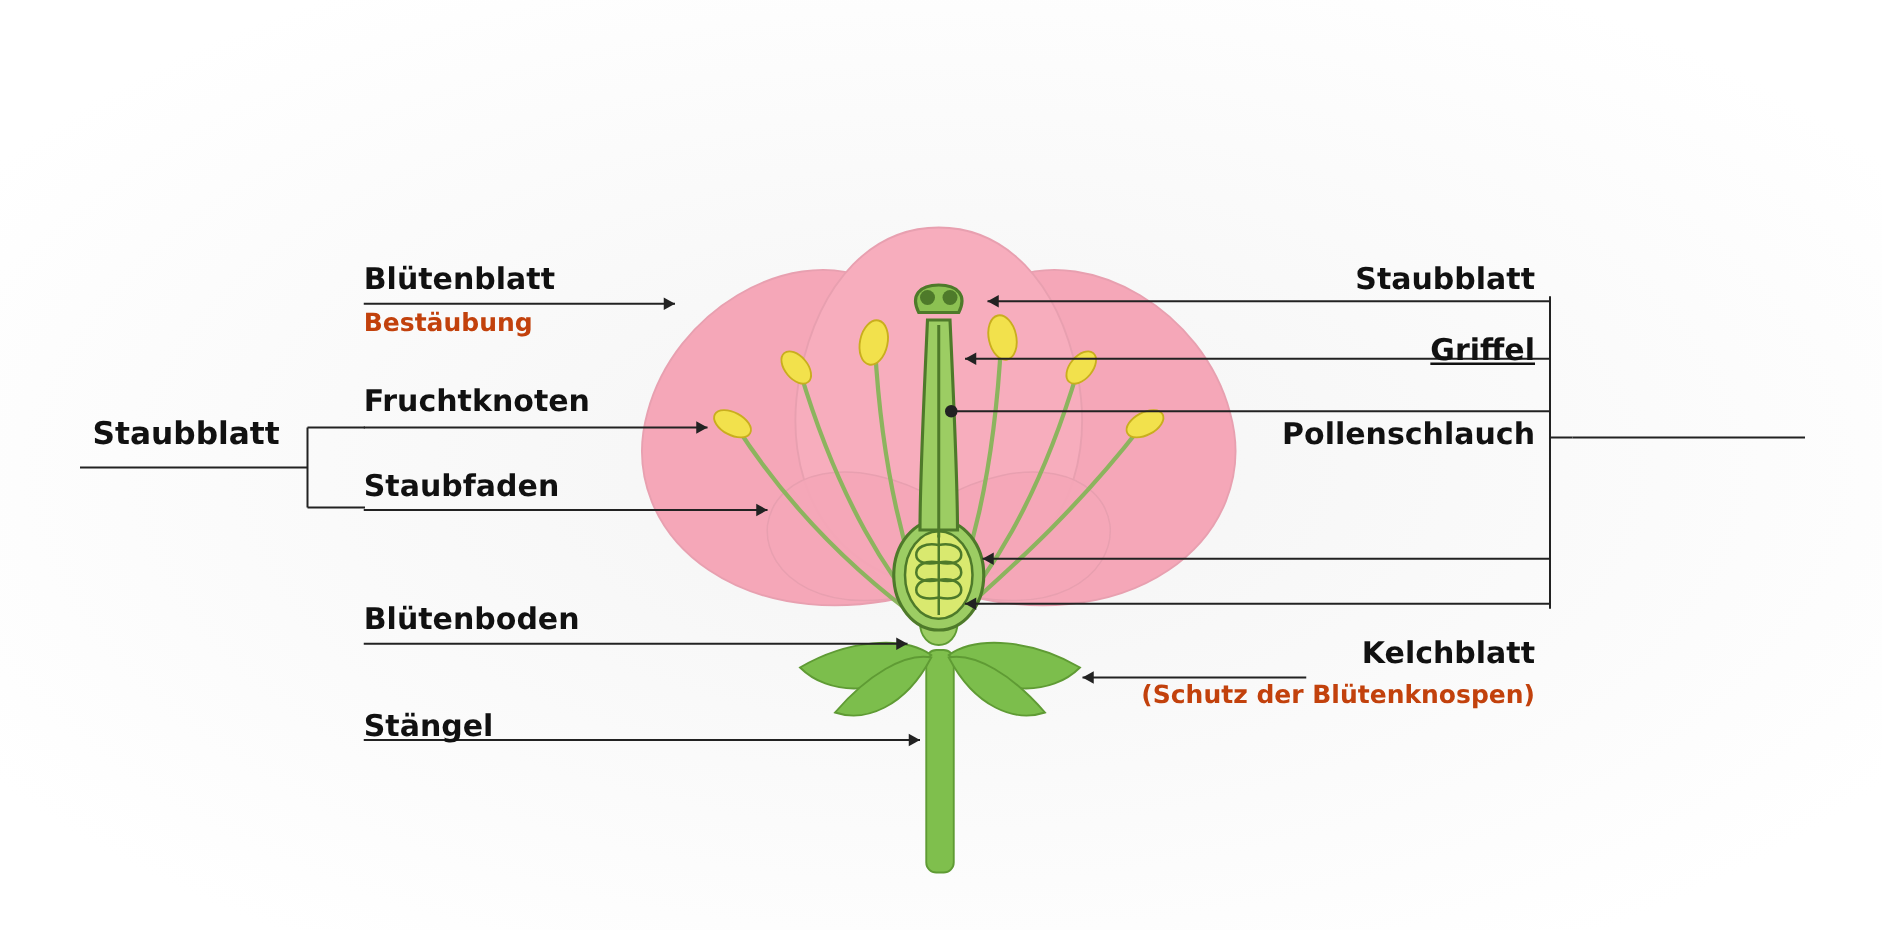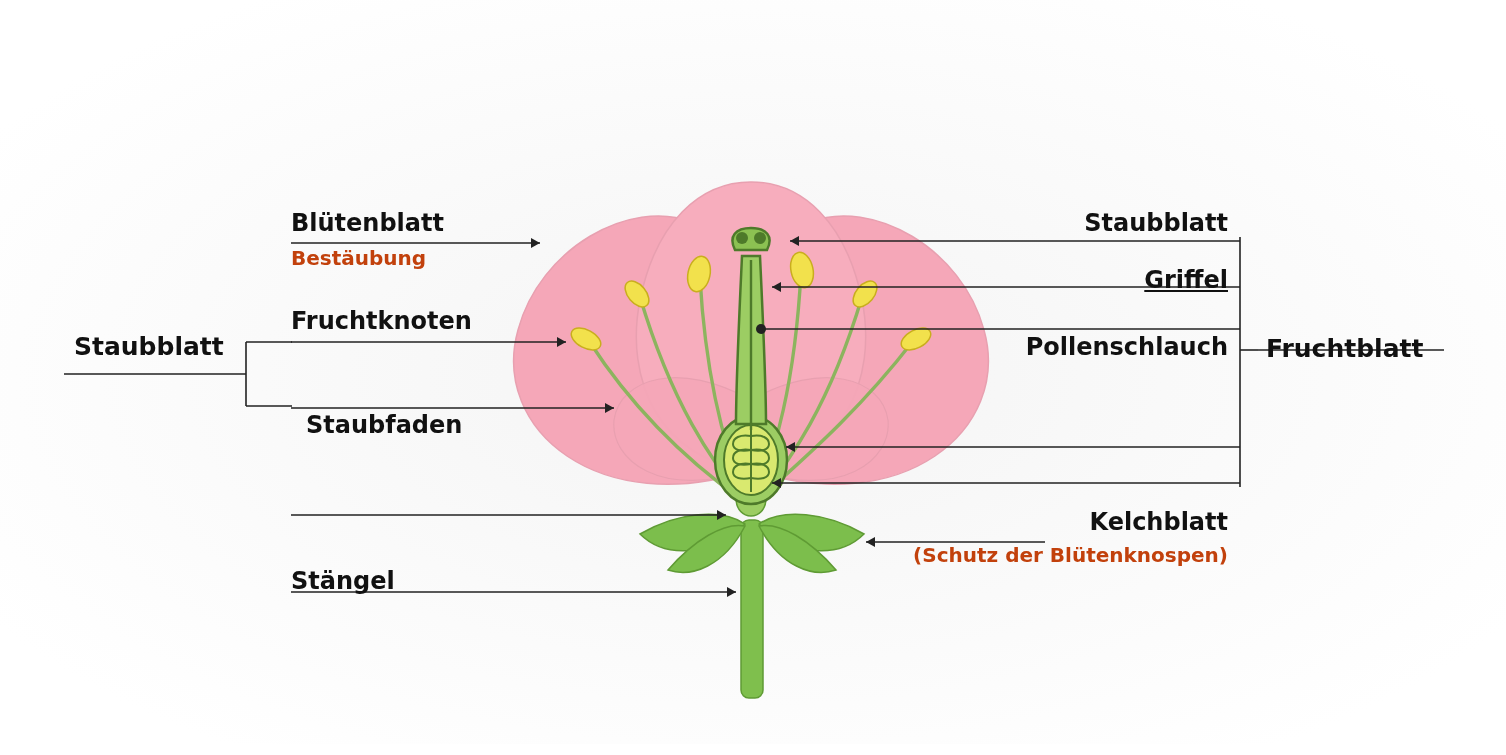--- a/index.html
+++ b/index.html
@@ -182,31 +182,31 @@
     </g>
   </svg>
 
   <div class="lbl main" style="left:291px; top:209px;">Blütenblatt</div>
   <div class="lbl sub" style="left:291px; top:246px;">Bestäubung</div>
 
   <div class="lbl big" style="left:74px; top:332px;">Staubblatt</div>
 
   <div class="lbl main" style="left:291px; top:307px;">Fruchtknoten</div>
 
-  <div class="lbl main" style="left:306px; top:375px;margin-top:36px;">Staubfaden</div>
-
+  <div class="lbl main" style="left:291px; top:375px;">Staubfaden</div>
+
+  <div class="lbl main" style="left:291px; top:481px;">Blütenboden</div>
 
   <div class="lbl main" style="left:291px; top:567px;">Stängel</div>
 
   <div class="lbl main r" style="right:278px; top:209px;">Staubblatt</div>
 
   <div class="lbl main r" style="right:278px; top:266px;text-decoration:underline;">Griffel</div>
 
   <div class="lbl main r" style="right:278px; top:285px;margin-top:48px;">Pollenschlauch</div>
 
-  <div class="lbl big" style="left:1266px; top:334px;">Fruchtblatt</div>
 
 
 
   <div class="lbl main r" style="right:278px; top:508px;">Kelchblatt</div>
   <div class="lbl sub r" style="right:278px; top:543px;">(Schutz der Blütenknospen)</div>
 
 </div>
 
 </body></html>

